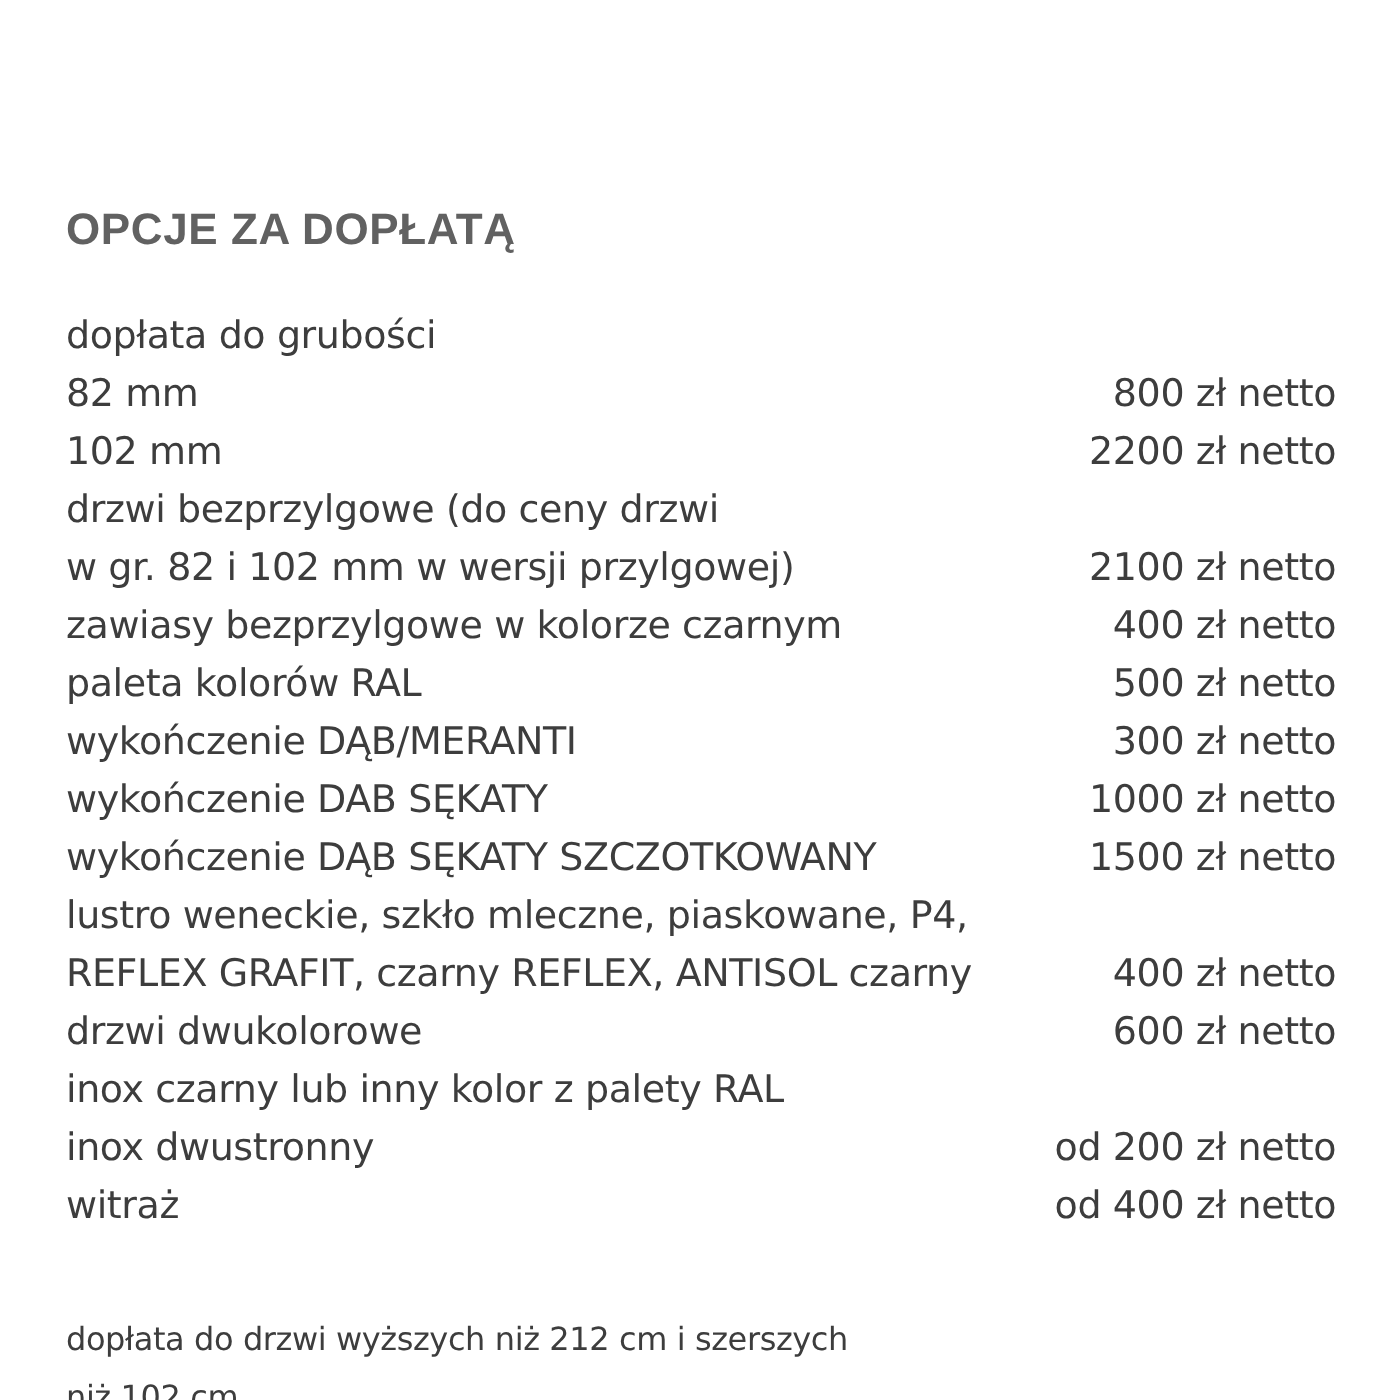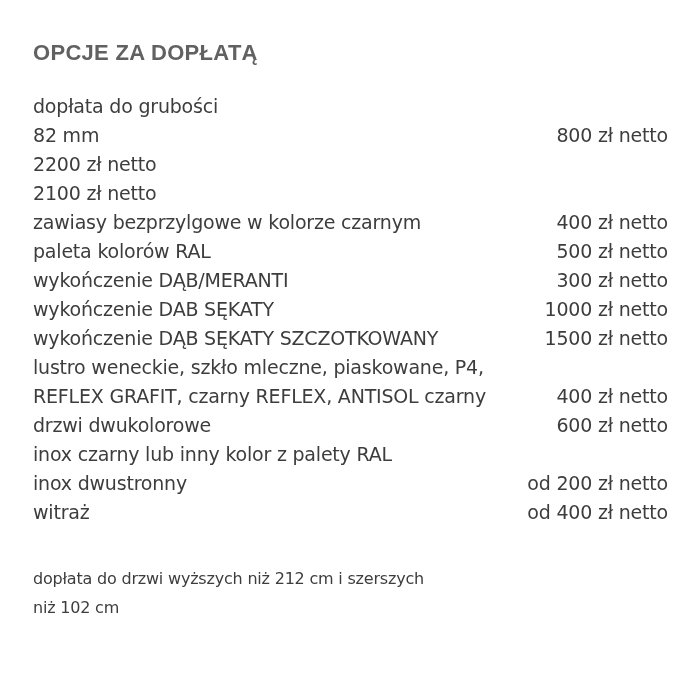--- a/index.html
+++ b/index.html
@@ -11,21 +11,21 @@
     width: 700px;
     height: 700px;
     overflow: hidden;
     font-family: "DejaVu Sans", sans-serif;
   }
   .page {
     position: relative;
     box-sizing: border-box;
     width: 700px;
     height: 700px;
-    padding: 40px 32px 0 33px;
+    padding: 102px 32px 0 33px;
     background: #ffffff;
   }
   .title {
     margin: 0 0 26px 0;
     font-family: "Liberation Sans", sans-serif;
     font-size: 22px;
     font-weight: bold;
     line-height: 26px;
     letter-spacing: 0.3px;
     color: #616161;
@@ -71,24 +71,27 @@
     <div class="row">
       <div class="intro">dopłata do grubości</div>
     </div>
 
   <div class="row">
     <div class="label">82 mm</div>
     <div class="price">800 zł netto</div>
   </div>
 
   <div class="row">
+    <div class="label">102 mm</div>
     <div class="price">2200 zł netto</div>
   </div>
 
   <div class="row">
+    <div class="label">drzwi bezprzylgowe (do ceny drzwi
+w gr. 82 i 102 mm w wersji przylgowej)</div>
     <div class="price">2100 zł netto</div>
   </div>
 
   <div class="row">
     <div class="label">zawiasy bezprzylgowe w kolorze czarnym</div>
     <div class="price">400 zł netto</div>
   </div>
 
   <div class="row">
     <div class="label">paleta kolorów RAL</div>

